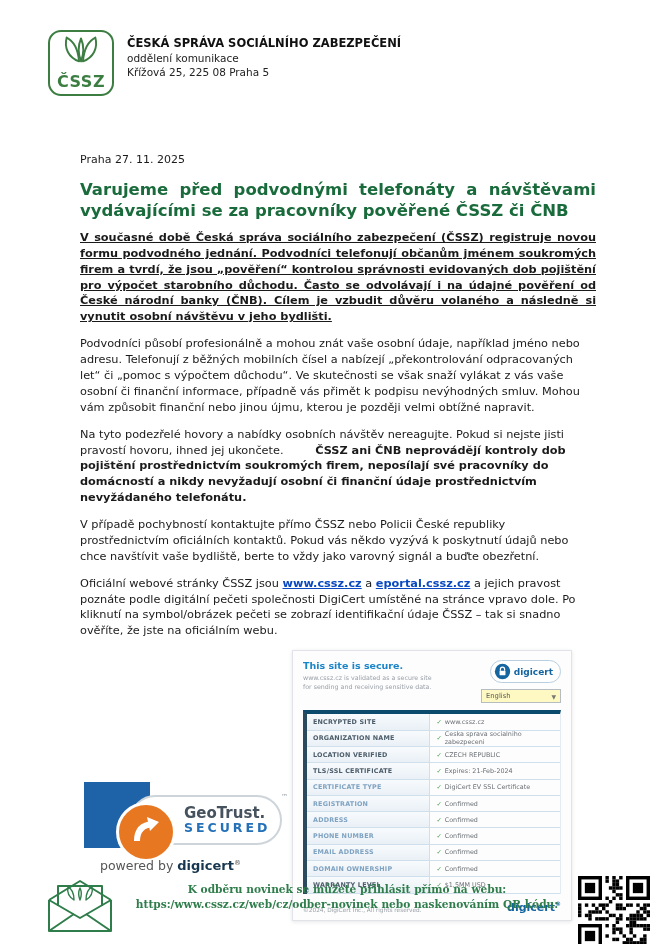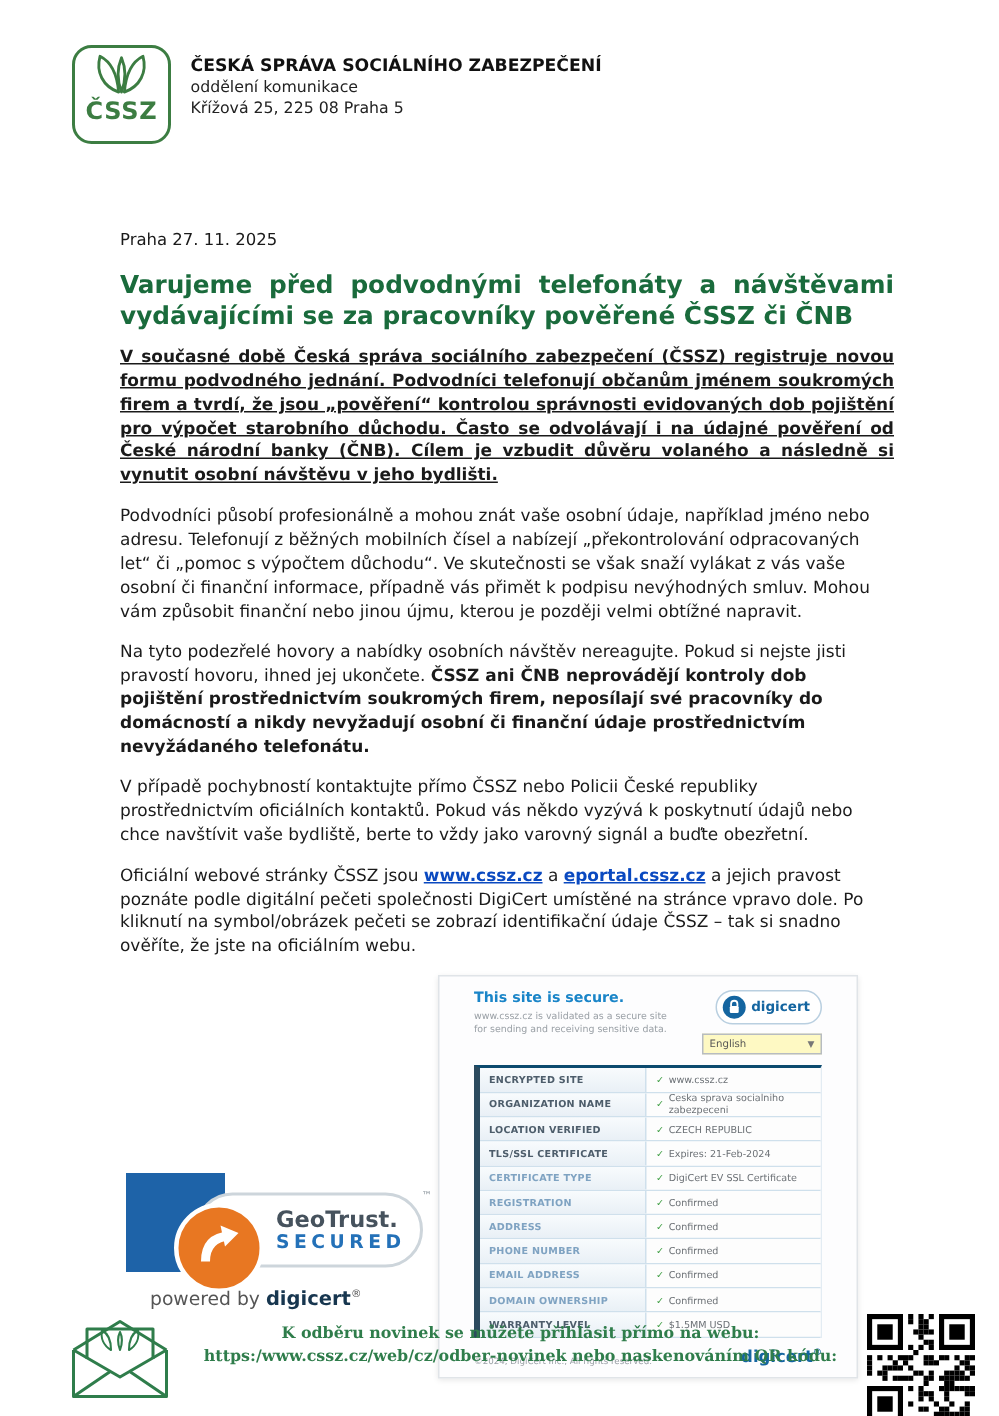--- a/index.html
+++ b/index.html
@@ -2,37 +2,37 @@
 <html><head>
 <meta charset="utf-8">
 <style>
   html,body{margin:0;padding:0;background:#888;}
   .page{position:relative;width:666px;height:944px;background:#fff;margin:0 auto;
         font-family:"DejaVu Sans",sans-serif;color:#1a1a1a;overflow:hidden;}
 
   
   .hdr{position:absolute;top:30px;left:48px;display:flex;gap:13px;align-items:flex-start;}
   .logo-box{width:66px;height:66px;border:2.5px solid #3c7d42;border-radius:13px;
-            display:flex;flex-direction:column;align-items:center;justify-content:flex-start;
+            display:flex;flex-direction:column;align-items:center;justify-content:space-between;
             padding-bottom:4px;box-sizing:border-box;}
   .logo-box .cssz{color:#3c7d42;font-weight:bold;font-size:16px;letter-spacing:.5px;line-height:1;}
   .hdr-text{padding-top:6px;}
   .hdr-org{font-size:11.5px;font-weight:bold;color:#111;}
   .hdr-sub{font-size:10.5px;color:#222;margin-top:2px;}
 
   
   .content{position:absolute;left:80px;top:136px;width:516px;}
   .kicker{font-size:11px;font-weight:bold;}
   .dateline{font-size:11px;margin-top:17px;}
   .title{font-size:16.5px;font-weight:bold;color:#1a6b3c;text-align:justify;
          line-height:1.28;margin-top:13px;}
   .para{font-size:11.3px;line-height:1.4;margin-top:9px;}
   .para.justify{text-align:justify;text-decoration:underline;}
   .para.bold{font-weight:bold;}
-  .b{font-weight:bold;}
+  .b{font-weight:bold;margin-left:28px;}
   .link{color:#0a49c0;font-weight:bold;text-decoration:underline;cursor:pointer;}
 
   
   .seal-row{display:flex;margin-top:6px;}
   .geo-col{width:212px;position:relative;}
   
   .geo{position:relative;width:205px;height:96px;margin-top:132px;}
   .geo-square{position:absolute;left:4px;top:0;width:66px;height:66px;background:#1e63a8;}
   .geo-pill{position:absolute;left:50px;top:13px;width:152px;height:50px;background:#fff;
             border:2px solid #cdd5db;border-radius:27px;box-sizing:border-box;
@@ -41,32 +41,32 @@
   .geo-secured{font-size:12.5px;color:#2471b8;font-weight:bold;letter-spacing:3px;line-height:1.1;}
   .geo-tm{position:absolute;right:-8px;top:-4px;font-size:7px;color:#8a949c;}
   .geo-circle{position:absolute;left:36px;top:20px;width:54px;height:54px;border-radius:50%;
               background:#e87722;border:3px solid #fff;display:flex;align-items:center;justify-content:center;}
   .geo-powered{position:absolute;left:20px;top:76px;font-size:12.5px;color:#555;}
   .geo-powered .dg{font-weight:bold;color:#17364f;font-size:13px;}
   .geo-powered .r{font-size:7px;vertical-align:super;color:#555;}
 
   
   .widget{width:280px;box-sizing:border-box;border:1px solid #e0e4e8;background:#fdfdfe;
-          box-shadow:0 1px 4px rgba(0,0,0,.10);padding:9px 23px 7px;}
+          box-shadow:0 1px 4px rgba(0,0,0,.10);padding:9px 10px 7px;}
   .w-top{display:flex;justify-content:space-between;}
   .w-head{font-size:9.5px;font-weight:bold;color:#1a85c8;}
   .w-sub{font-size:6.3px;color:#9aa0a6;width:138px;margin-top:3px;line-height:1.35;}
   .w-right{display:flex;flex-direction:column;align-items:flex-end;gap:6px;}
   .dc-pill{display:flex;align-items:center;gap:3px;border:1px solid #b9cfe0;border-radius:12px;
            padding:2px 7px 2px 3px;background:#fff;}
   .dc-pill .dc-txt{font-size:9px;font-weight:bold;color:#1465a0;}
   .lang-sel{width:80px;border:1px solid #b7bcc1;background:#fef9c3;font-size:6.8px;color:#555;
             display:flex;justify-content:space-between;align-items:center;padding:2px 4px;box-sizing:border-box;}
   .lang-sel .car{font-size:6px;color:#777;}
-  .seal-table{margin-top:7px;border-left:4px solid #2c4a5e;border-top:2px solid #0c4a6e;
+  .seal-table{margin-top:7px;border-left:4px solid #2c4a5e;border-top:4px solid #0c4a6e;
               border-right:1px solid #e3ecf3;}
   .srow{display:flex;align-items:center;height:15.3px;border-bottom:1px solid #cfe0ec;font-size:6.4px;}
   .srow .lbl{width:46%;align-self:stretch;display:flex;align-items:center;padding-left:6px;
              background:linear-gradient(#f8fbfd,#e9f0f6);font-weight:bold;color:#4d5d6b;letter-spacing:.2px;}
   .srow.lt .lbl{color:#7fa3c2;}
   .srow .val{flex:1;align-self:stretch;display:flex;align-items:center;background:#fdfdfd;
              border-left:1px solid #cfe0ec;padding-left:6px;color:#6b7075;}
   .chk{color:#43a047;margin-right:3px;font-weight:bold;}
   .w-foot{display:flex;justify-content:space-between;align-items:flex-end;margin-top:6px;}
   .w-copy{font-size:5.8px;color:#9aa0a6;}

